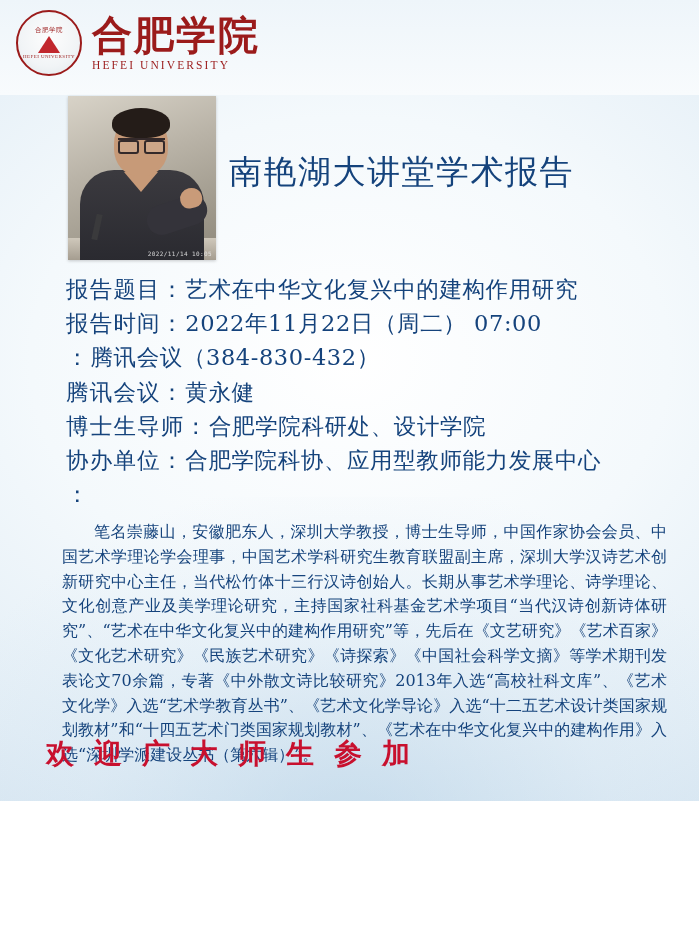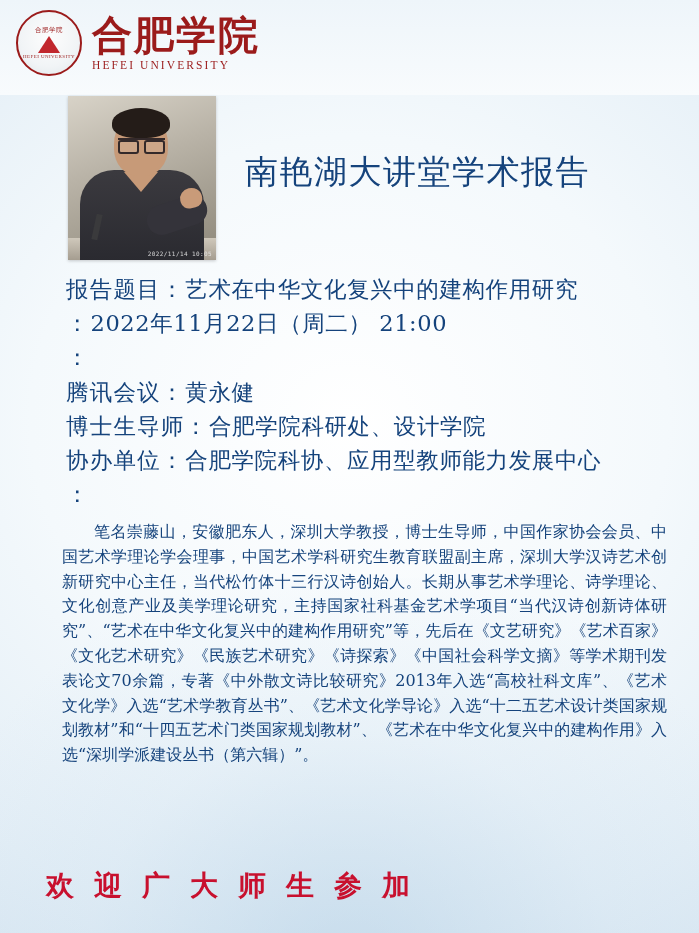--- a/index.html
+++ b/index.html
@@ -8,21 +8,21 @@
   }
   body {
     width: 699px;
     height: 933px;
     font-family: "Liberation Serif", "DejaVu Serif", serif;
     overflow: hidden;
   }
   .poster {
     position: relative;
     width: 699px;
-    height: 933px;
+    height: 801px;
     box-sizing: border-box;
     background:
       radial-gradient(ellipse 120% 80% at 50% 45%, #ffffff 0%, #f4f9fc 38%, #e3eef6 70%, #cfe0ee 100%);
     overflow: hidden;
   }
   .poster::before {
     content: "";
     position: absolute;
     left: 0; right: 0; top: 0;
     height: 95px;
@@ -240,21 +240,21 @@
     right: 4px;
     bottom: 3px;
     font-size: 6px;
     color: #ededed;
     font-family: "DejaVu Sans Mono", monospace;
     letter-spacing: 0.4px;
     opacity: 0.85;
   }
   .hero-title {
     position: absolute;
-    left: 245px;
+    left: 229px;
     top: 54px;
     font-size: 33px;
     letter-spacing: 1.5px;
     color: #15437c;
     font-family: "DejaVu Serif", "Liberation Serif", serif;
     white-space: nowrap;
   }
 
   
   .info {
@@ -355,25 +355,27 @@
     <div class="hero-title">南艳湖大讲堂学术报告</div>
   </div>
 
   <div class="info">
     <div class="info-row">
       <span class="info-label">报告题目</span>
       <span class="info-colon">：</span>
       <span class="info-value">艺术在中华文化复兴中的建构作用研究</span>
     </div>
     <div class="info-row">
-      <span class="info-colon">：</span>
-      <span class="info-value">2022年11月22日（周二） 21:00</span>
-    </div>
-    <div class="info-row">
-      <span class="info-colon">：</span>
+      <span class="info-label">报告时间</span>
+      <span class="info-colon">：</span>
+      <span class="info-value">2022年11月22日（周二） 07:00</span>
+    </div>
+    <div class="info-row">
+      <span class="info-colon">：</span>
+      <span class="info-value">腾讯会议（384-830-432）</span>
     </div>
     <div class="info-row">
       <span class="info-label">腾讯会议</span>
       <span class="info-colon">：</span>
       <span class="info-value">黄永健</span>
     </div>
     <div class="info-row">
       <span class="info-label">博士生导师</span>
       <span class="info-colon">：</span>
       <span class="info-value">合肥学院科研处、设计学院</span>

